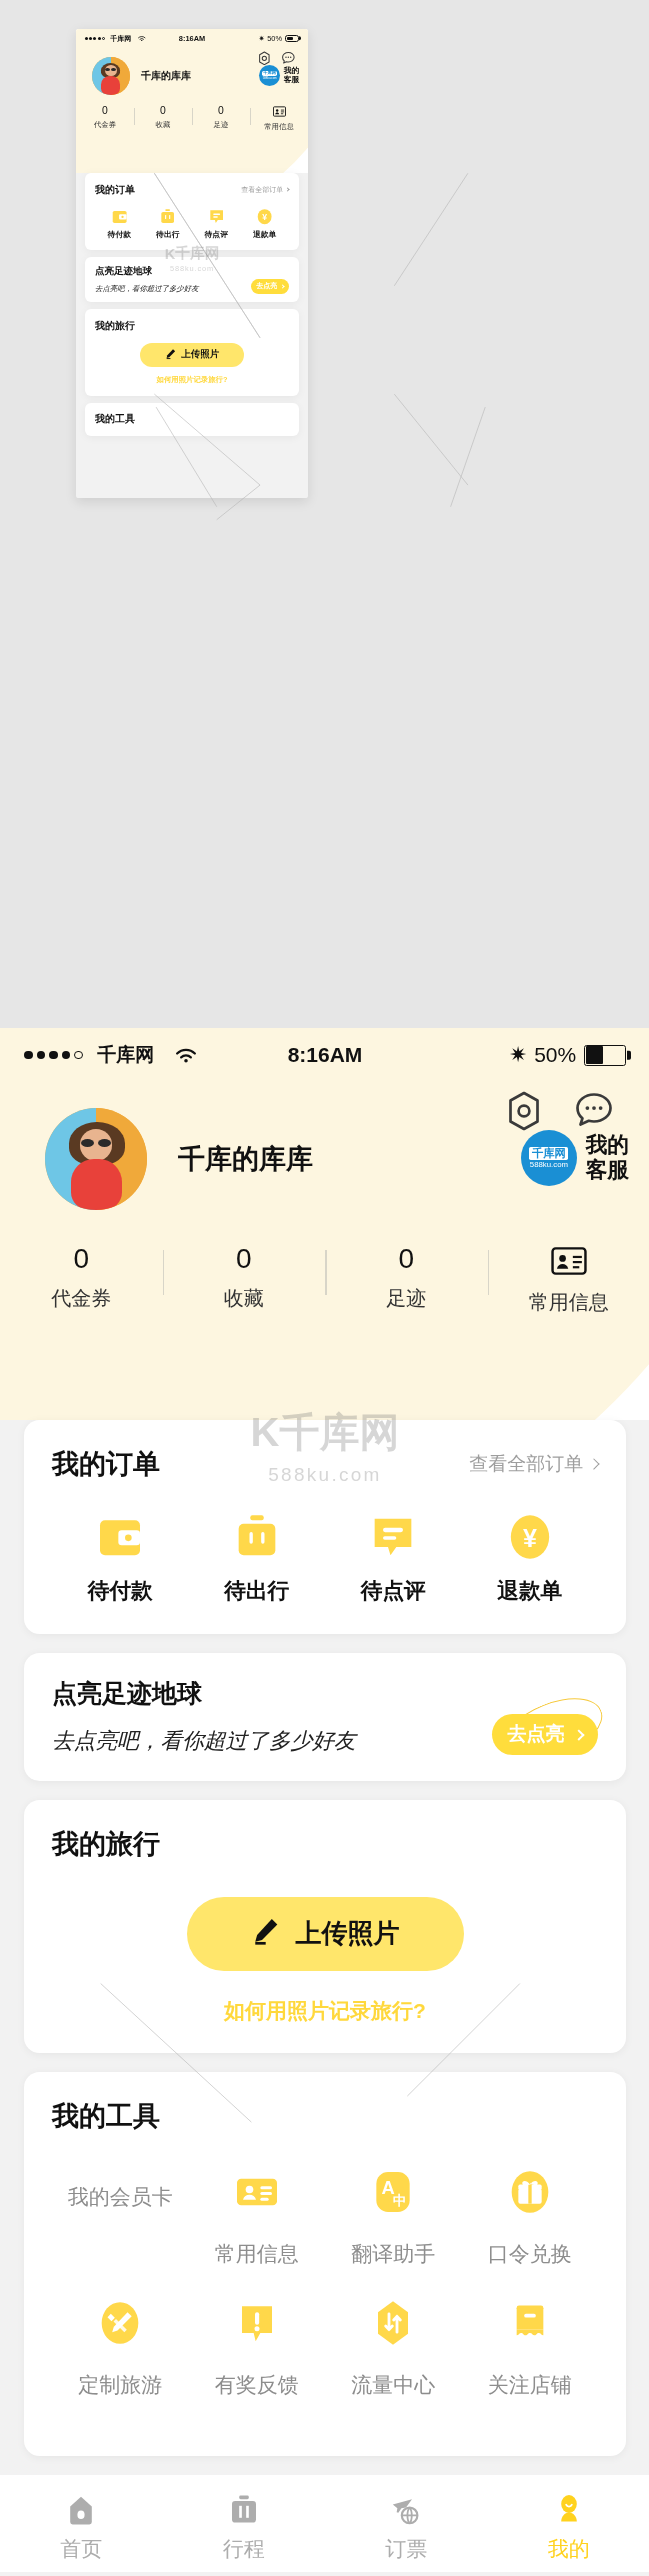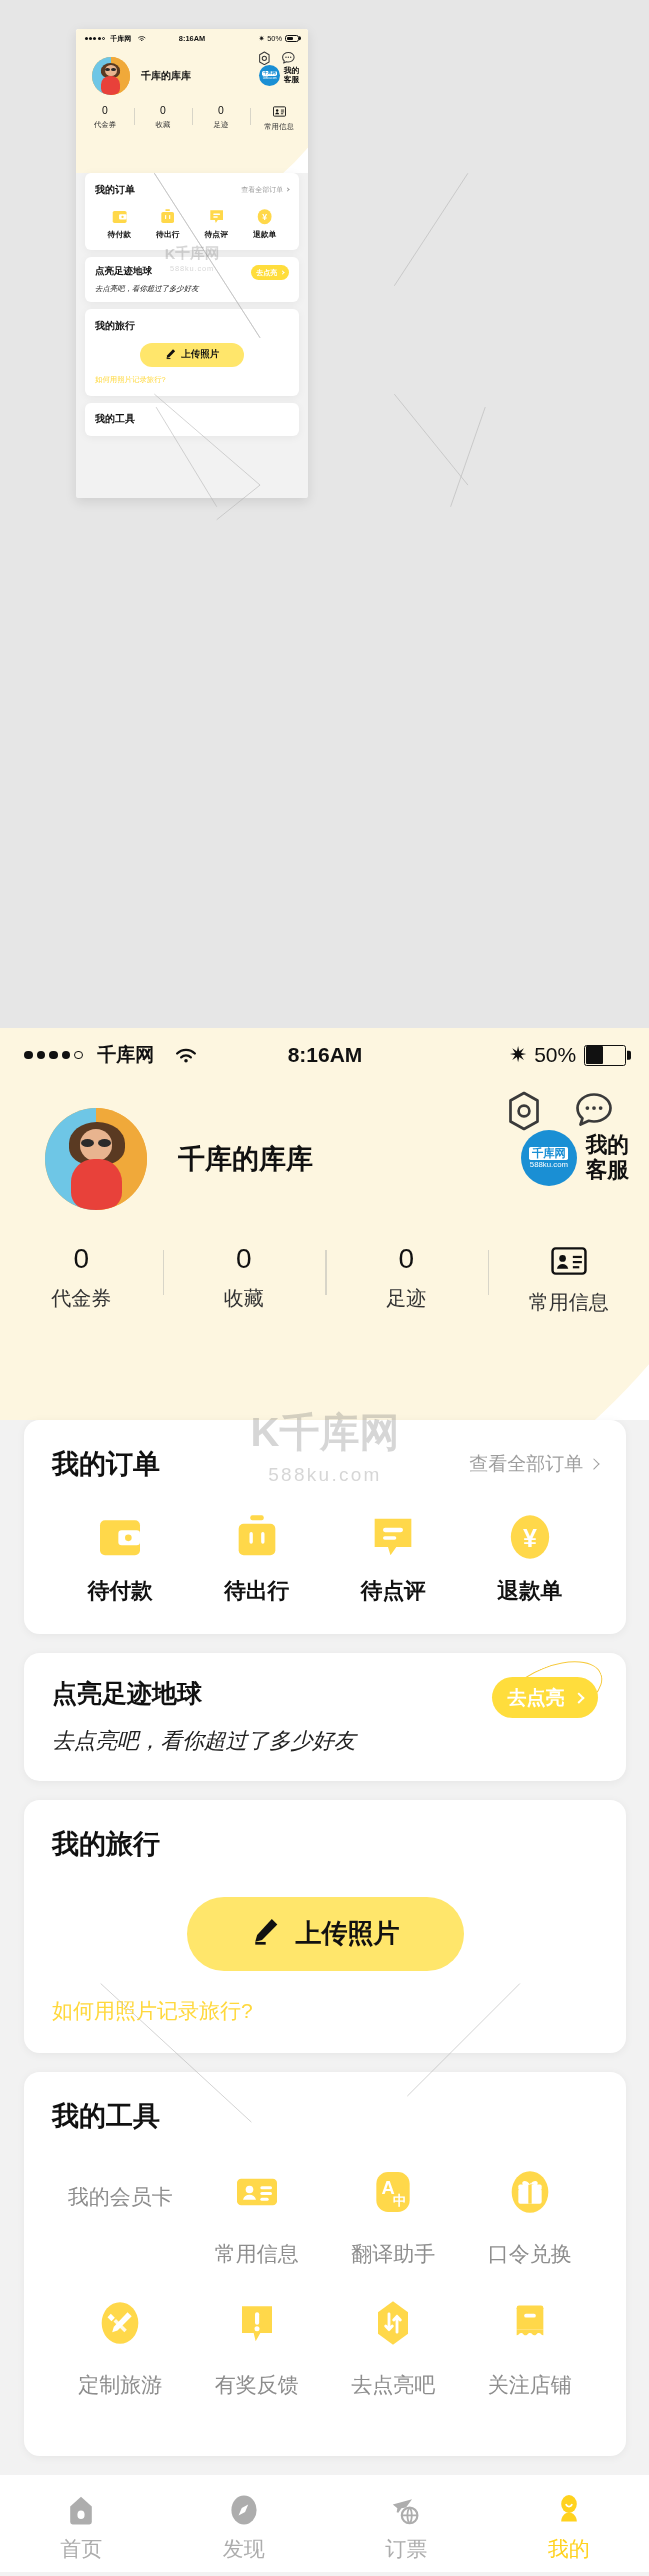--- a/index.html
+++ b/index.html
@@ -76,29 +76,29 @@
   .card-hd { display:flex; align-items:center; justify-content:space-between; }
   .card-title { font-weight:700; color:#111; }
   .card-more { color:#9e9e9e; display:flex; align-items:center; }
   .chev { display:inline-block; border-style:solid; border-color:#9e9e9e; transform:rotate(45deg); }
 
   .orders { display:flex; }
   .order { flex:1; text-align:center; }
   .order .oi { display:flex; justify-content:center; align-items:flex-end; }
   .order .ol { color:#111; font-weight:700; }
 
-  .glow-row { display:flex; align-items:flex-start; justify-content:space-between; }
+  .glow-row { display:flex; align-items:flex-end; justify-content:space-between; }
   .glow-l .g-t { font-weight:700; color:#111; }
   .glow-l .g-s { color:#222;font-style:italic; }
   .glow-btn { position:relative; background:#ffdd3c; color:#fff; border-radius:865px; display:flex; align-items:center; justify-content:center; font-weight:700; }
   .glow-btn .bchev { border-style:solid; border-color:#fff; transform:rotate(45deg); display:inline-block; }
   .swirl { position:absolute; border:1.7px solid #f5c518; border-radius:50%; pointer-events:none; }
 
   .upload-btn { background:#ffe66b; border-radius:865px; display:flex; align-items:center; justify-content:center; color:#111; font-weight:700; margin:0 auto; }
-  .link-q { color:#ffd83c; font-weight:400; }
+  .link-q { color:#ffd83c; text-align:center; font-weight:700; }
 
   .tools-grid { display:flex; flex-wrap:wrap; }
   .tool { width:25%; text-align:center; }
   .tool .ti { display:flex; justify-content:center; align-items:center; }
   .tool .tl { color:#8d8d8d; }
 
   .tabbar { background:#fff; display:flex; align-items:center; }
   .tab { flex:1; text-align:center; }
   .tab .tbi { display:flex; justify-content:center; align-items:flex-end; }
   .tab .tbl { color:#adadad; }
@@ -683,21 +683,21 @@
           </div>
 
           <div class="tool">
             <div class="ti">
               <svg width="50" height="50" viewBox="0 0 30 30">
                   <path d="M15 2l9 6.5v13L15 28l-9-6.5v-13z" fill="#FFD84A"></path>
                   <path d="M12.6 9.5v9.5m0 0l-2 -2.2m2 2.2l2-2.2" stroke="#fff" stroke-width="1.7" fill="none" stroke-linecap="round" stroke-linejoin="round"></path>
                   <path d="M17.4 20.5V11m0 0l-2 2.2m2-2.2l2 2.2" stroke="#fff" stroke-width="1.7" fill="none" stroke-linecap="round" stroke-linejoin="round"></path>
                 </svg>
             </div>
-            <div class="tl">去点亮吧</div>
+            <div class="tl">流量中心</div>
           </div>
 
           <div class="tool">
             <div class="ti">
               <svg width="50" height="50" viewBox="0 0 30 30">
                   <path d="M7 6h16v13H7z" fill="#FFD84A"></path>
                   <rect x="7" y="4.5" width="16" height="3" rx="1.4" fill="#FFD84A"></rect>
                   <rect x="11.5" y="9.5" width="7" height="2.2" rx="1.1" fill="#fff"></rect>
                   <path d="M7 19h16v3.4c-1.3 0-1.3-1.4-2.7-1.4s-1.3 1.4-2.6 1.4-1.3-1.4-2.7-1.4-1.3 1.4-2.7 1.4S11 21 9.7 21 8.3 22.4 7 22.4z" fill="#FFD84A"></path>
                 </svg>
@@ -715,25 +715,27 @@
           <svg width="36" height="36" viewBox="0 0 30 30">
               <path d="M15 4l9 8v13a2 2 0 01-2 2H8a2 2 0 01-2-2V12z" fill="#adadad"></path>
               <ellipse cx="15" cy="19" rx="3" ry="3.6" fill="#fff"></ellipse>
             </svg>
         </div>
         <div class="tbl">首页</div>
       </div>
       <div class="tab">
         <div class="tbi">
           <svg width="36" height="36" viewBox="0 0 30 30">
-              <ellipse cx="15" cy="15" rx="10.5" ry="12" fill="#adadad"></ellipse>
-              <path d="M18.5 10.5l-2.6 6.2-5.4 2.8 2.6-6.2z" fill="#fff"></path>
+              <rect x="11" y="3" width="8" height="3" rx="1.2" fill="#adadad"></rect>
+              <rect x="5" y="7.5" width="20" height="18" rx="2.6" fill="#adadad"></rect>
+              <rect x="11" y="11.5" width="2.2" height="10" fill="#fff"></rect>
+              <rect x="16.8" y="11.5" width="2.2" height="10" fill="#fff"></rect>
             </svg>
         </div>
-        <div class="tbl">发现</div>
+        <div class="tbl">行程</div>
       </div>
       <div class="tab">
         <div class="tbi">
           <svg width="36" height="36" viewBox="0 0 30 30">
               <path d="M4 10.5l16-4.5-5 7-3.8.6-2.6 3.6-1.4-.4.6-3.2z" fill="#adadad"></path>
               <circle cx="18" cy="19.5" r="6.5" fill="none" stroke="#adadad" stroke-width="1.8"></circle>
               <path d="M11.5 19.5h13M18 13c2.4 2.6 2.4 10.4 0 13M18 13c-2.4 2.6-2.4 10.4 0 13" fill="none" stroke="#adadad" stroke-width="1.5"></path>
             </svg>
         </div>
         <div class="tbl">订票</div>

